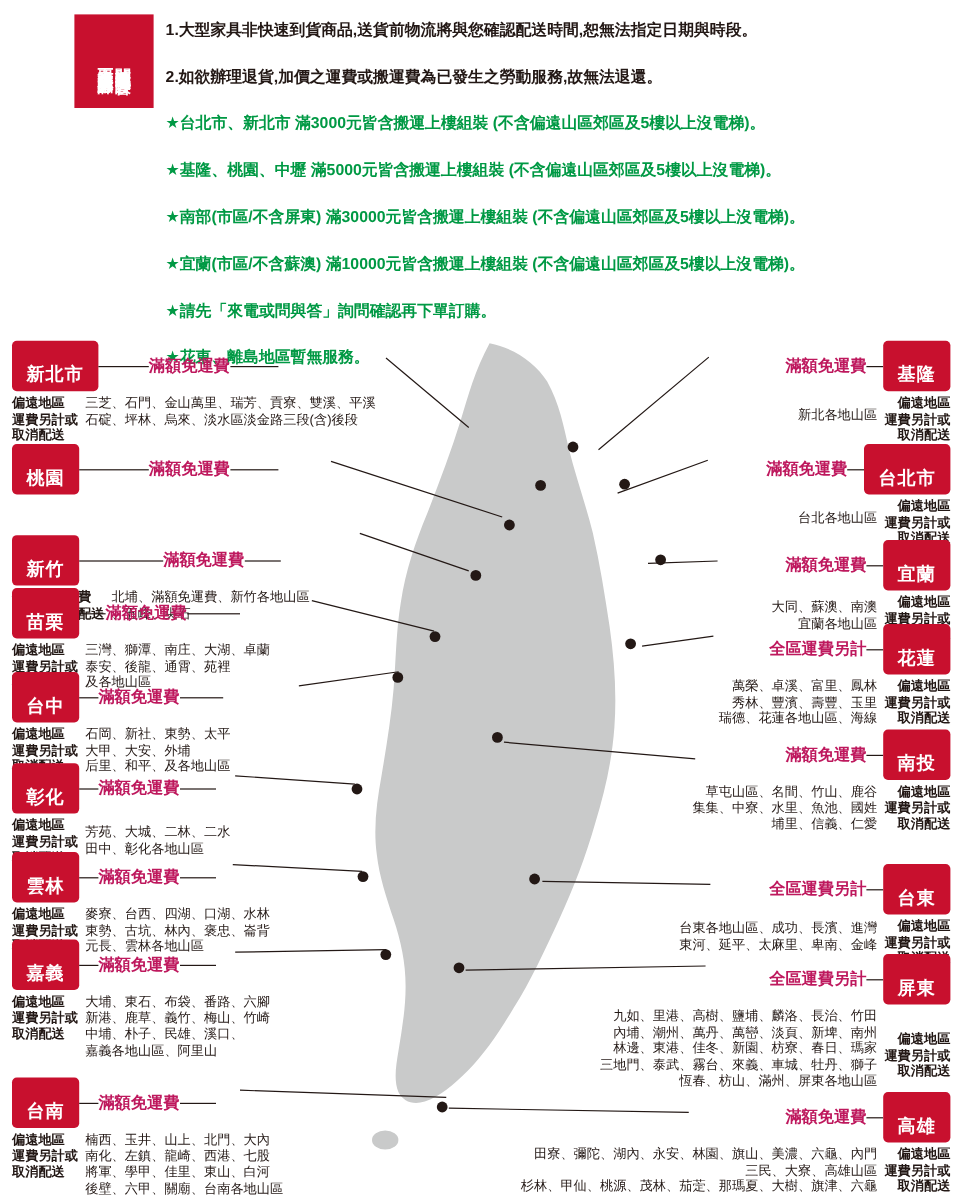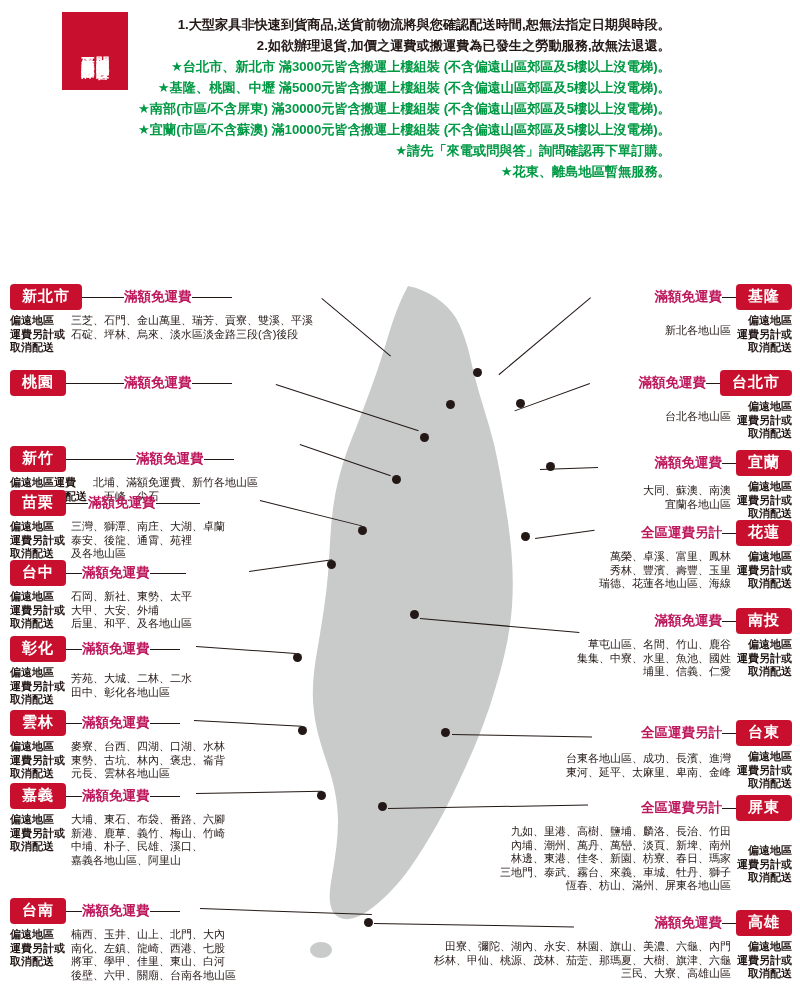--- a/index.html
+++ b/index.html
@@ -41,22 +41,21 @@
     font-weight: bold;
     letter-spacing: 1px;
     line-height: 1.05;
     text-align: center;
   }
   .notice-lines {
     margin-left: 80px;
     margin-top: 6px;
     display: flex;
     flex-direction: column;
-    gap: 0;
-    text-align: right;
+    gap: 18px;
   }
   .notice-lines .ln {
     font-size: 13.2px;
     line-height: 21px;
     color: #231815;
     white-space: nowrap;
     font-weight: bold;
   }
   .notice-lines .ln.green { color: #009944; }
 
@@ -74,21 +73,21 @@
   .taiwan svg { display:block; }
 
   
   .region { position: absolute; }
   .region .tagrow { display:flex; align-items:center; }
   .tag {
     background: #c8102e;
     color: #fff;
     font-weight: bold;
     font-size: 15px;
-    padding: 3px 12px 4px;
+    padding: 19px 12px 4px;
     border-radius: 4px;
     white-space: nowrap;
     letter-spacing: 1px;
   }
   .rule {
     height: 1px;
     background: #231815;
     flex: 0 0 auto;
   }
   .feetitle {
@@ -493,22 +492,22 @@
 
   <div class="region right" style="right:8px; top:642px; width:430px;">
     <div class="tagrow">
       <div class="feetitle">滿額免運費</div>
       <div class="rule" style="width:14px;"></div>
       <div class="tag">高雄</div>
     </div>
     <div class="body">
       <div class="places">
         <div>田寮、彌陀、湖內、永安、林園、旗山、美濃、六龜、內門</div>
+        <div>三民、大寮、高雄山區</div>
         <div>杉林、甲仙、桃源、茂林、茄萣、那瑪夏、大樹、旗津、六龜</div>
-        <div>三民、大寮、高雄山區</div>
       </div>
       <div class="remote" style="white-space:pre-line;">偏遠地區
 運費另計或
 取消配送</div>
     </div>
   </div>
 
 </div>
 
 </body></html>

